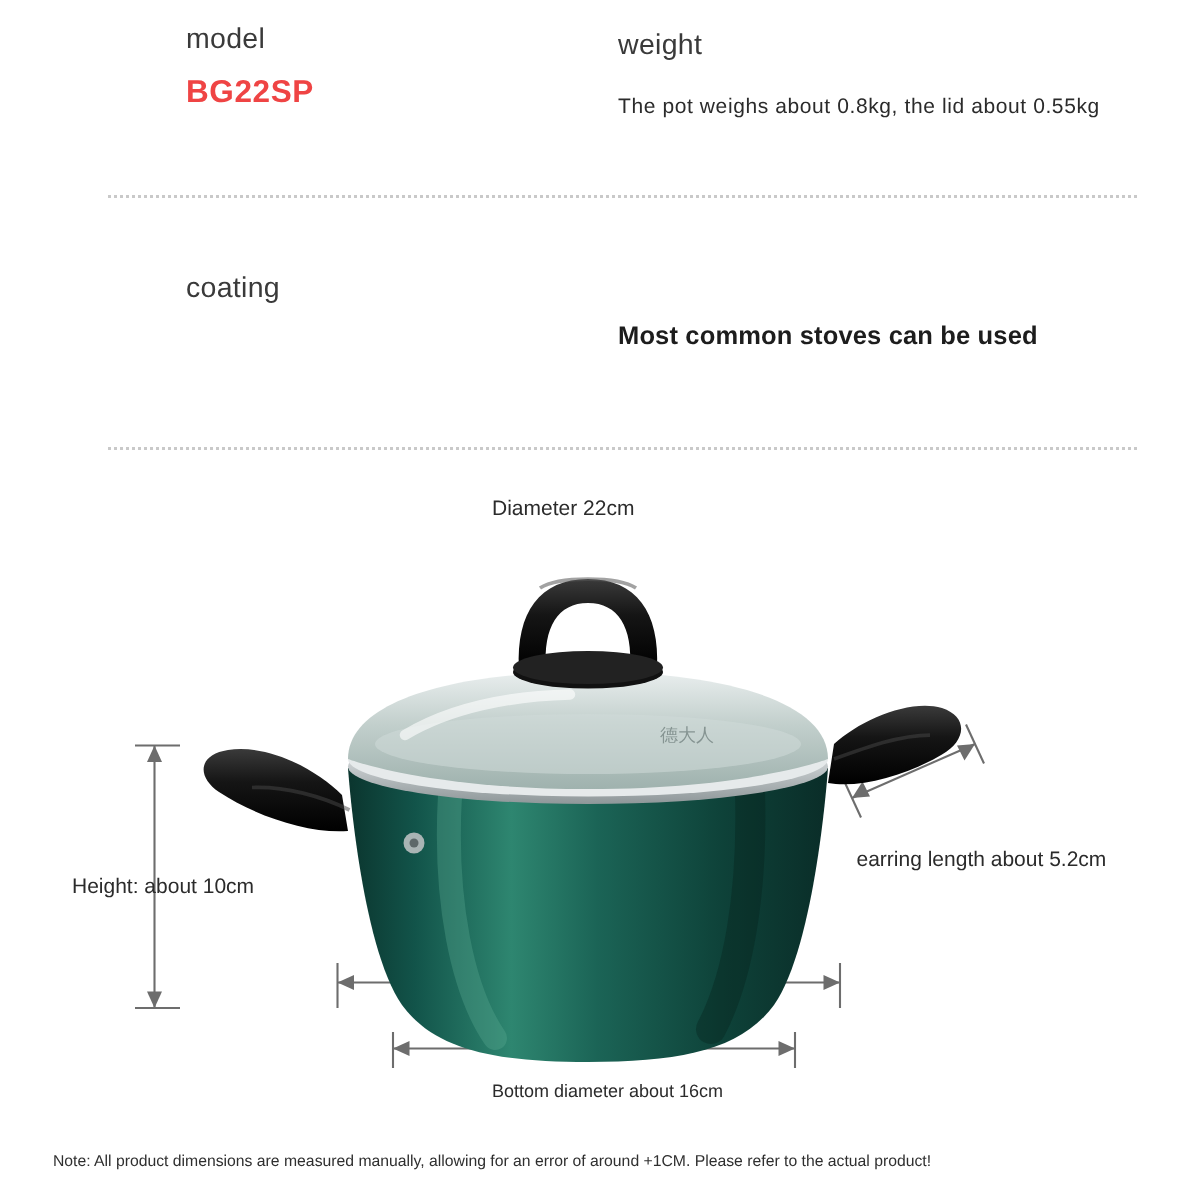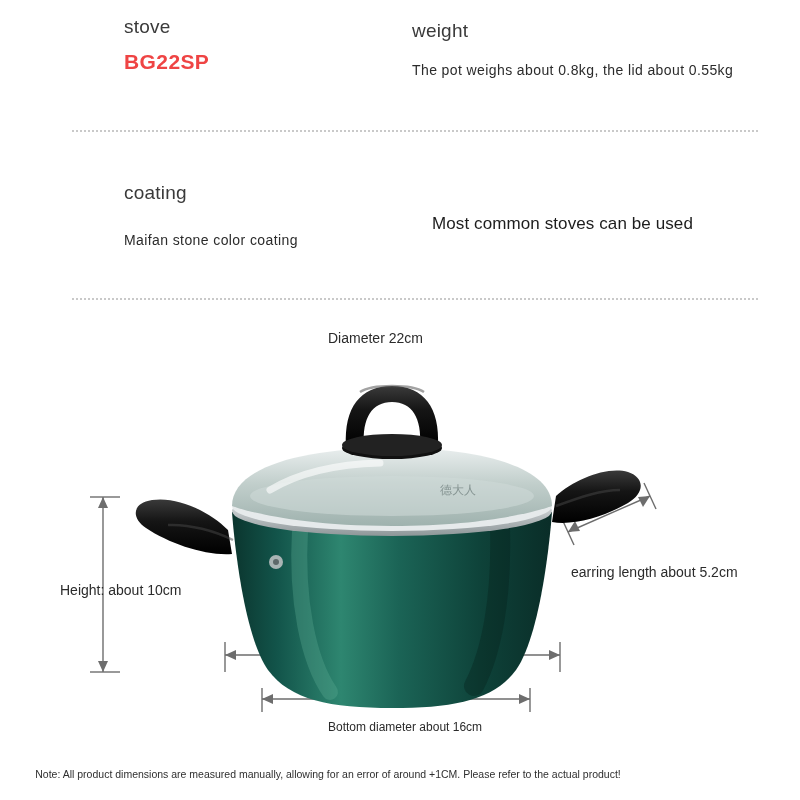--- a/index.html
+++ b/index.html
@@ -53,23 +53,22 @@
     white-space: nowrap;
   }
   .spec-value.dark {
     font-size: 14px;
     color: #2b2b2b;
     font-weight: 400;
   }
   .spec-value.big-dark {
     font-size: 17px;
     color: #1d1d1d;
-    font-weight: 400;
+    font-weight: 700;
     letter-spacing: .1px;
-    margin-left: 20px;
   }
 
   .divider {
     position: absolute;
     left: 72px;
     width: 686px;
     height: 0;
     border-top: 2px dotted #c9c9c9;
   }
 
@@ -104,35 +103,34 @@
 
   svg { display: block; }
 </style>
 </head>
 <body>
 
 <div class="spec-section">
 
   <div class="spec-row" style="top:16px;">
     <div class="spec-col-left">
-      <div class="spec-label">stove</div>
+      <div class="spec-label">model</div>
       <div class="spec-value" style="margin-top:12px;">BG22SP</div>
     </div>
     <div class="spec-col-right" style="top:4px;">
       <div class="spec-label">weight</div>
       <div class="spec-value dark" style="margin-top:20px;">The pot weighs about 0.8kg, the lid about 0.55kg</div>
     </div>
   </div>
 
   <div class="divider" style="top:130px;"></div>
 
   <div class="spec-row" style="top:182px;">
     <div class="spec-col-left">
       <div class="spec-label">coating</div>
-      <div class="spec-value dark" style="margin-top:28px;">Maifan stone color coating</div>
     </div>
     <div class="spec-col-right" style="top:6px;">
       <div class="spec-value big-dark" style="margin-top:26px;">Most common stoves can be used</div>
     </div>
   </div>
 
   <div class="divider" style="top:298px;"></div>
 </div>
 
 <div class="figure">
@@ -226,18 +224,18 @@
     <g>
       <path d="M346,146 C344,108 360,86 392,86 C424,86 440,108 438,146
                L420,146 C422,118 412,102 392,102 C372,102 362,118 364,146 Z" fill="url(#handleGrad)"></path>
       <ellipse cx="392" cy="148" rx="50" ry="11" fill="#111111"></ellipse>
       <ellipse cx="392" cy="145" rx="50" ry="11" fill="#222222"></ellipse>
       <path d="M360,92 C372,84 412,84 424,92" stroke="#555" stroke-width="2.5" fill="none" opacity=".55"></path>
     </g>
   </svg>
 
   <div class="dim-label" style="left:328px; top:30px;">Diameter 22cm</div>
-  <div class="dim-label" style="left:60px; top:282px;">Height: about 10cm</div>
+  <div class="dim-label" style="left:48px; top:282px;">Height: about 10cm</div>
   <div class="dim-label" style="left:571px; top:264px;">earring length about 5.2cm</div>
   <div class="dim-label small" style="left:328px; top:420px;">Bottom diameter about 16cm</div>
 </div>
 
 <div class="note">Note: All product dimensions are measured manually, allowing for an error of around +1CM. Please refer to the actual product!</div>
 
 </body></html>

